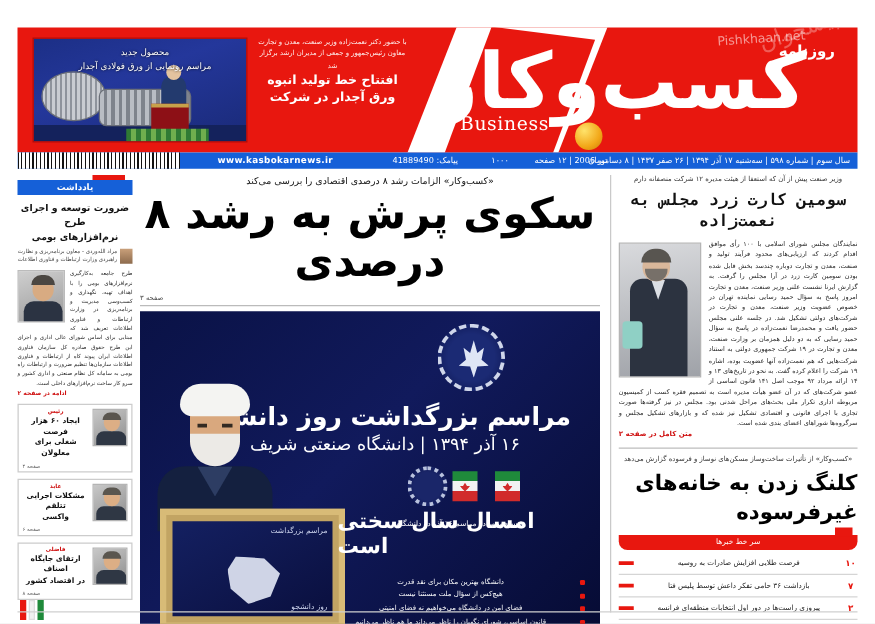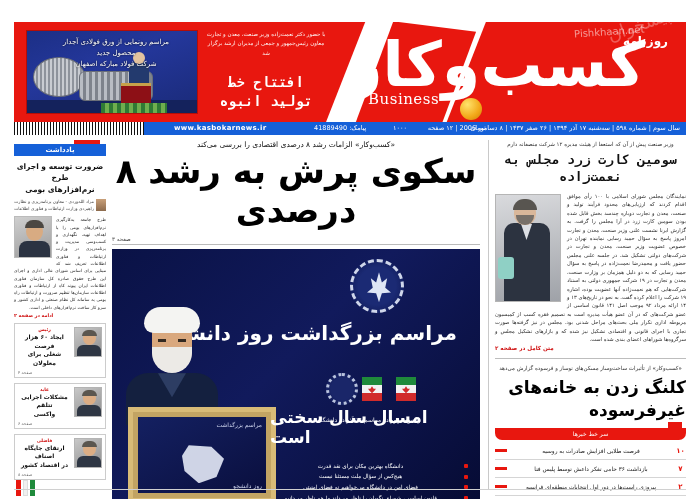--- a/index.html
+++ b/index.html
@@ -110,23 +110,22 @@
     position: absolute;
     left: 192px; top: 8px;
     width: 120px;
     color: #ffffff;
     text-align: center;
   }
   .ad-text .sub {
     font-size: 5.5px; line-height: 1.7; opacity: .95;
   }
   .ad-text .big {
-    font-size: 14px; font-weight: bold; line-height: 1.35;
-    margin-top: 16px;
-    font-family: Liberation Mono, monospace;
+    font-size: 10px; font-weight: bold; line-height: 1.35;
+    margin-top: 0;
   }
 
   
   .logo-wrap {
     position: absolute;
     right: 8px; top: 0px;
     width: 370px; height: 100px;
     color: #fff;
   }
   .logo-rooznameh {
@@ -585,23 +584,22 @@
     <div class="masthead-swoosh2"></div>
 
     <div class="ad-photo">
       <div class="stage"></div>
       <div class="coil"></div>
       <div class="coil2"></div>
       <div class="speaker"></div>
       <div class="podium"></div>
       <div class="flowers"></div>
       <div class="banner-txt">
+        <div>محصول جدید</div>
         <div>مراسم رونمایی از ورق فولادی آجدار</div>
-        <div>محصول جدید</div>
-        <div>شرکت فولاد مبارکه اصفهان</div>
       </div>
     </div>
 
     <div class="ad-text">
       <div class="sub">با حضور دکتر نعمت‌زاده وزیر صنعت، معدن و تجارت</div>
       <div class="sub">معاون رئیس‌جمهور و جمعی از مدیران ارشد برگزار شد</div>
       <div class="big">افتتاح خط تولید انبوه</div>
       <div class="big">ورق آجدار در شرکت</div>
 
     </div>
@@ -677,20 +675,21 @@
     </div>
 
     <div class="col-center">
       <div class="cc-kicker">«کسب‌وکار» الزامات رشد ۸ درصدی اقتصادی را بررسی می‌کند</div>
       <div class="cc-headline">سکوی پرش به رشد ۸ درصدی</div>
       <div class="cc-pg">صفحه ۳</div>
 
       <div class="photo-main">
         <div class="pm-emblem"></div>
         <div class="pm-t1">مراسم بزرگداشت روز دانشجو</div>
+        <div class="pm-t2">۱۶ آذر ۱۳۹۴ | دانشگاه صنعتی شریف</div>
 
         <div class="pm-speaker">
           <div class="shoulders"></div>
           <div class="collar"></div>
           <div class="face"></div>
           <div class="brd"></div>
           <div class="eyes"></div>
           <div class="turban"></div>
         </div>
 

